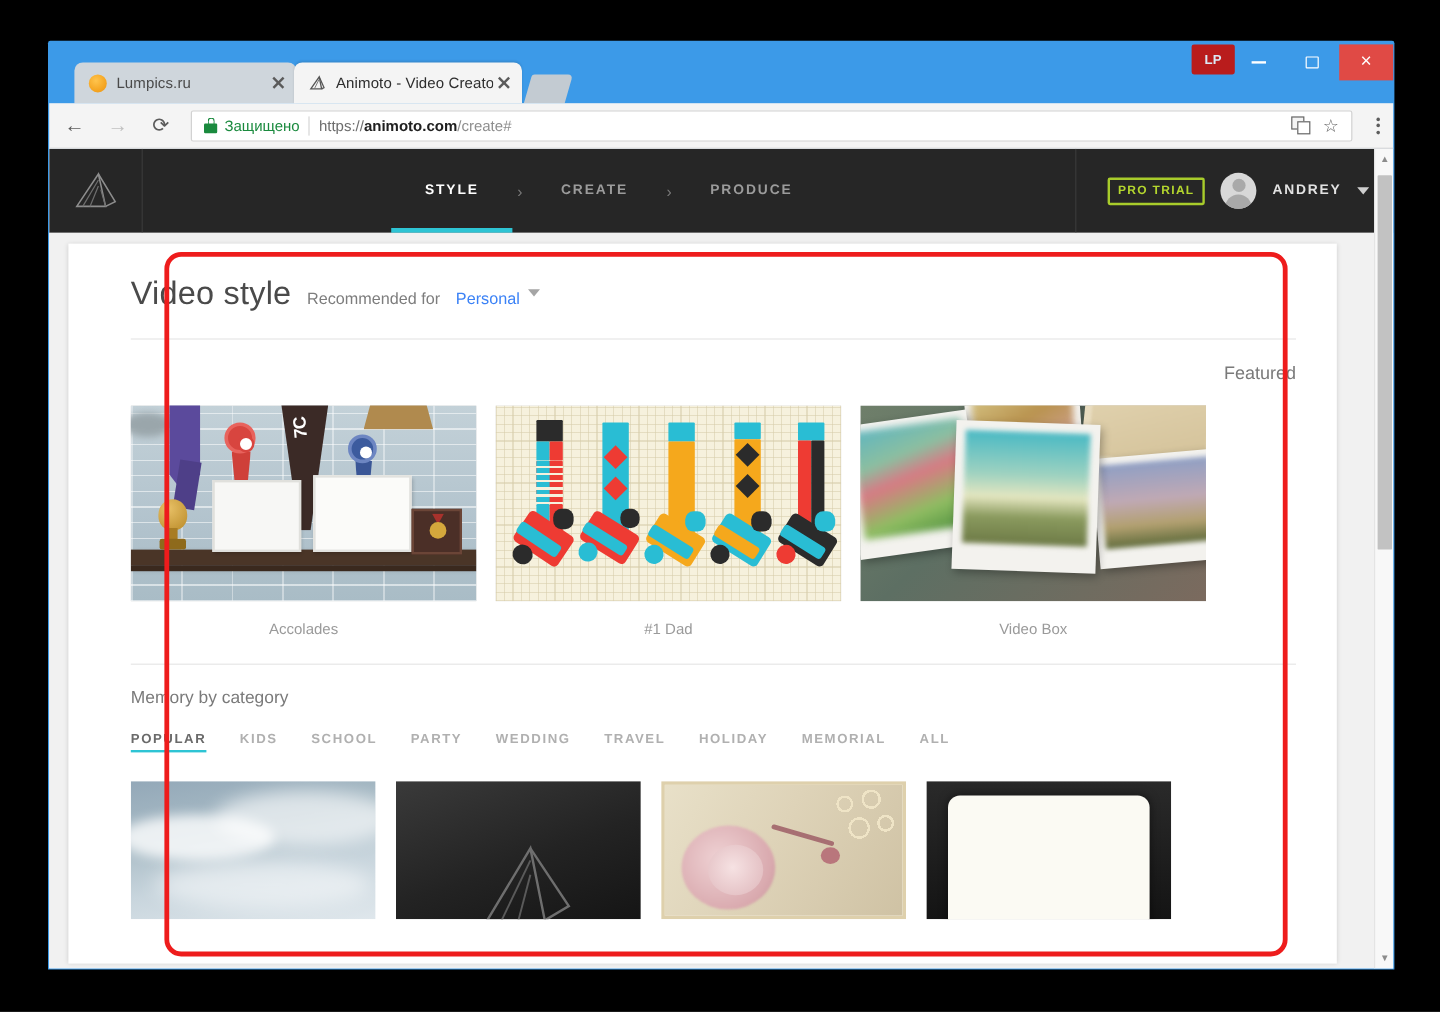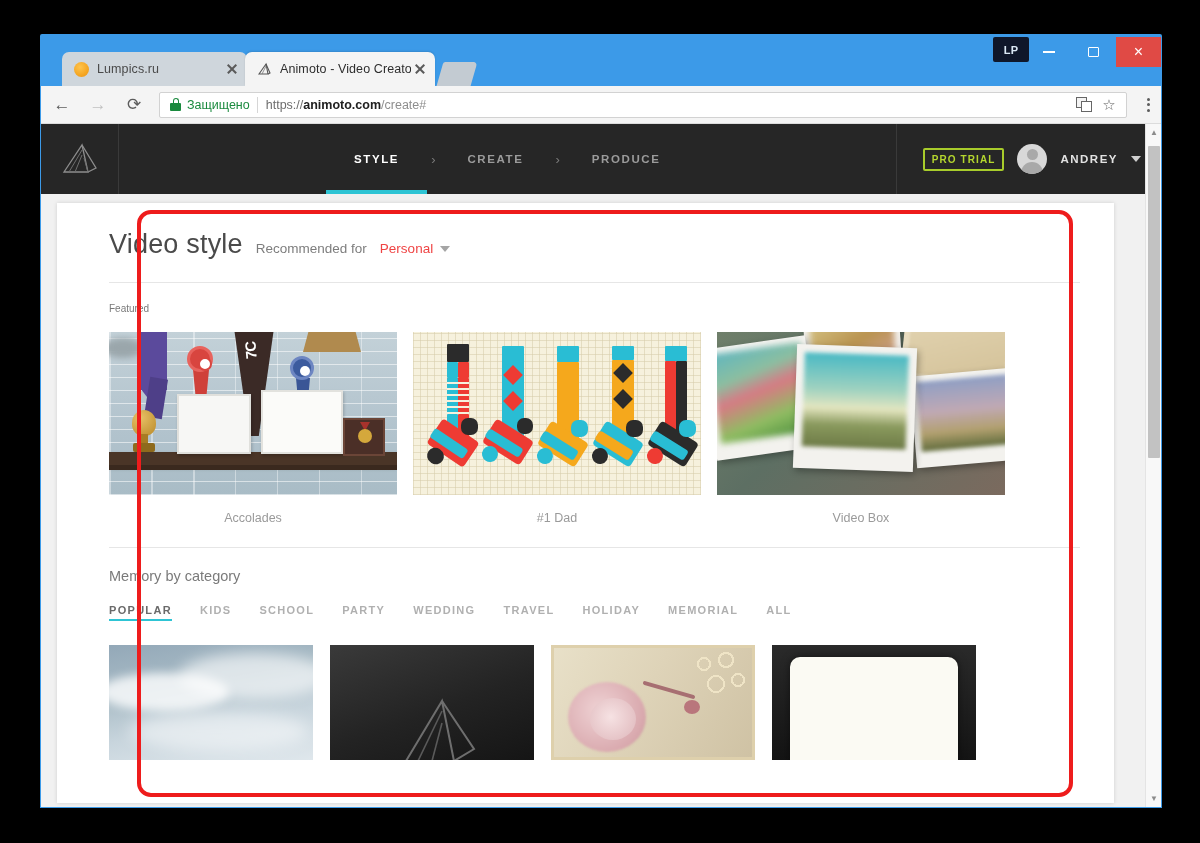--- a/index.html
+++ b/index.html
@@ -68,21 +68,21 @@
     background: #c3cbd2;
     transform: skewX(-16deg);
     border-radius: 2px 4px 0 0;
   }
   .win-btn {
     width: 45px; height: 30px; display: flex; align-items: center; justify-content: center;
     color: #ffffff; font-size: 13px;
   }
   #profile-chip {
     position: absolute; right: 133px; top: 3px;
-    width: 36px; height: 25px; background: #0f172a;
+    width: 36px; height: 25px; background: #b91c1c;
     display: flex; align-items: center; justify-content: center;
     color: #dbe9f5; font-size: 11px; font-weight: bold; letter-spacing: .3px;
     border-radius: 2px;
   }
   #btn-min  { position: absolute; right: 91px; top: 3px; }
   #btn-max  { position: absolute; right: 46px; top: 3px; }
   #btn-close{ position: absolute; right: 1px;  top: 3px; background: #e04a45; }
   .glyph-min { width: 12px; height: 1.5px; background: #fff; display:block; }
   .glyph-max { width: 11px; height: 10px; border: 1.5px solid #fff; display:block; border-radius:1px;}
   .glyph-close { font-size: 16px; line-height: 1; color: #fff; }
@@ -180,25 +180,25 @@
     width: 1057px; height: 600px;
     background: #ffffff;
     box-shadow: 0 0 4px rgba(0,0,0,.14);
   }
   #card-inner { padding: 26px 34px 0 52px; }
 
   
   #heading-row { display: flex; align-items: baseline; gap: 13px; padding-bottom: 22px; }
   #page-title { font-size: 27px; color: #4a4a4a; font-weight: normal; letter-spacing: .2px; }
   #rec-label { font-size: 13.5px; color: #7d7d7d; }
-  #rec-select { display: flex; align-items: center; gap: 7px; font-size: 13.5px; color: #ef4444; }
+  #rec-select { display: flex; gap: 7px; font-size: 13.5px; color: #3b82f6; }
   .hr { height: 1px; background: #e6e6e6; }
 
   
-  #featured-title { font-size: 10px; color: #7a7a7a; padding: 20px 0 18px 0; }
+  #featured-title { font-size: 15px; color: #7a7a7a; padding: 20px 0 18px 0; text-align: right; }
   #featured-row { display: flex; gap: 16px; }
   .thumb-card { width: 288px; }
   .thumb { width: 288px; height: 163px; position: relative; overflow: hidden; background:#ddd; }
   .thumb-caption {
     text-align: center; font-size: 12.5px; color: #9a9a9a;
     padding: 16px 0 22px 0;
   }
 
   
   .acc-wall {

